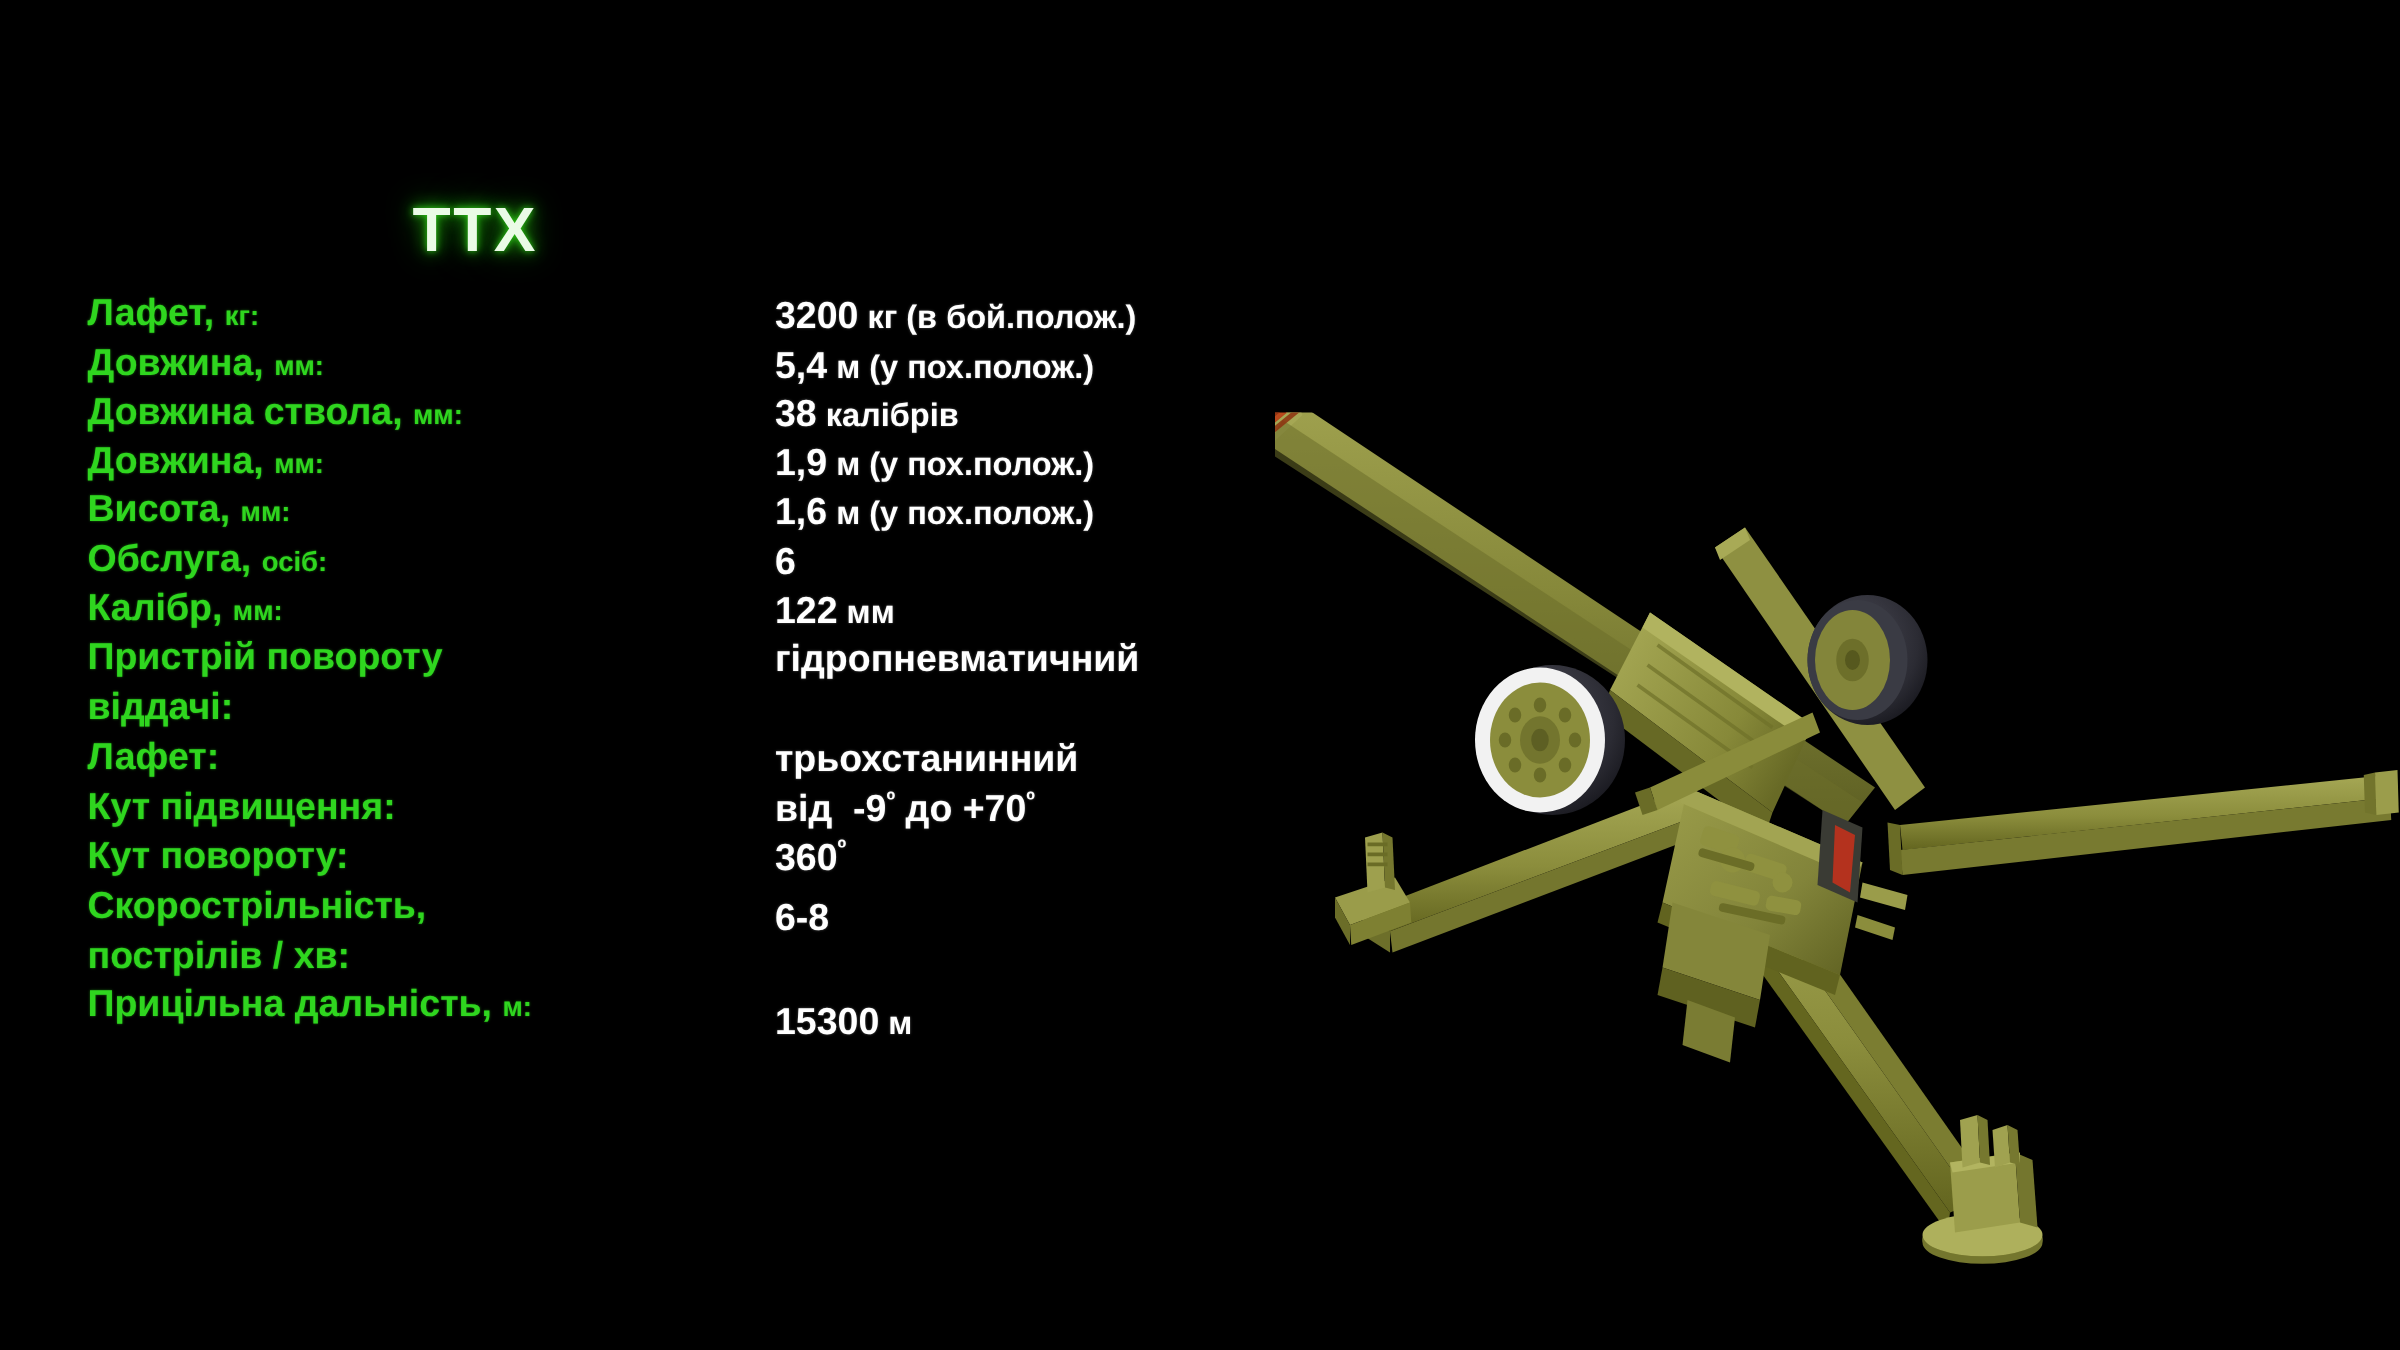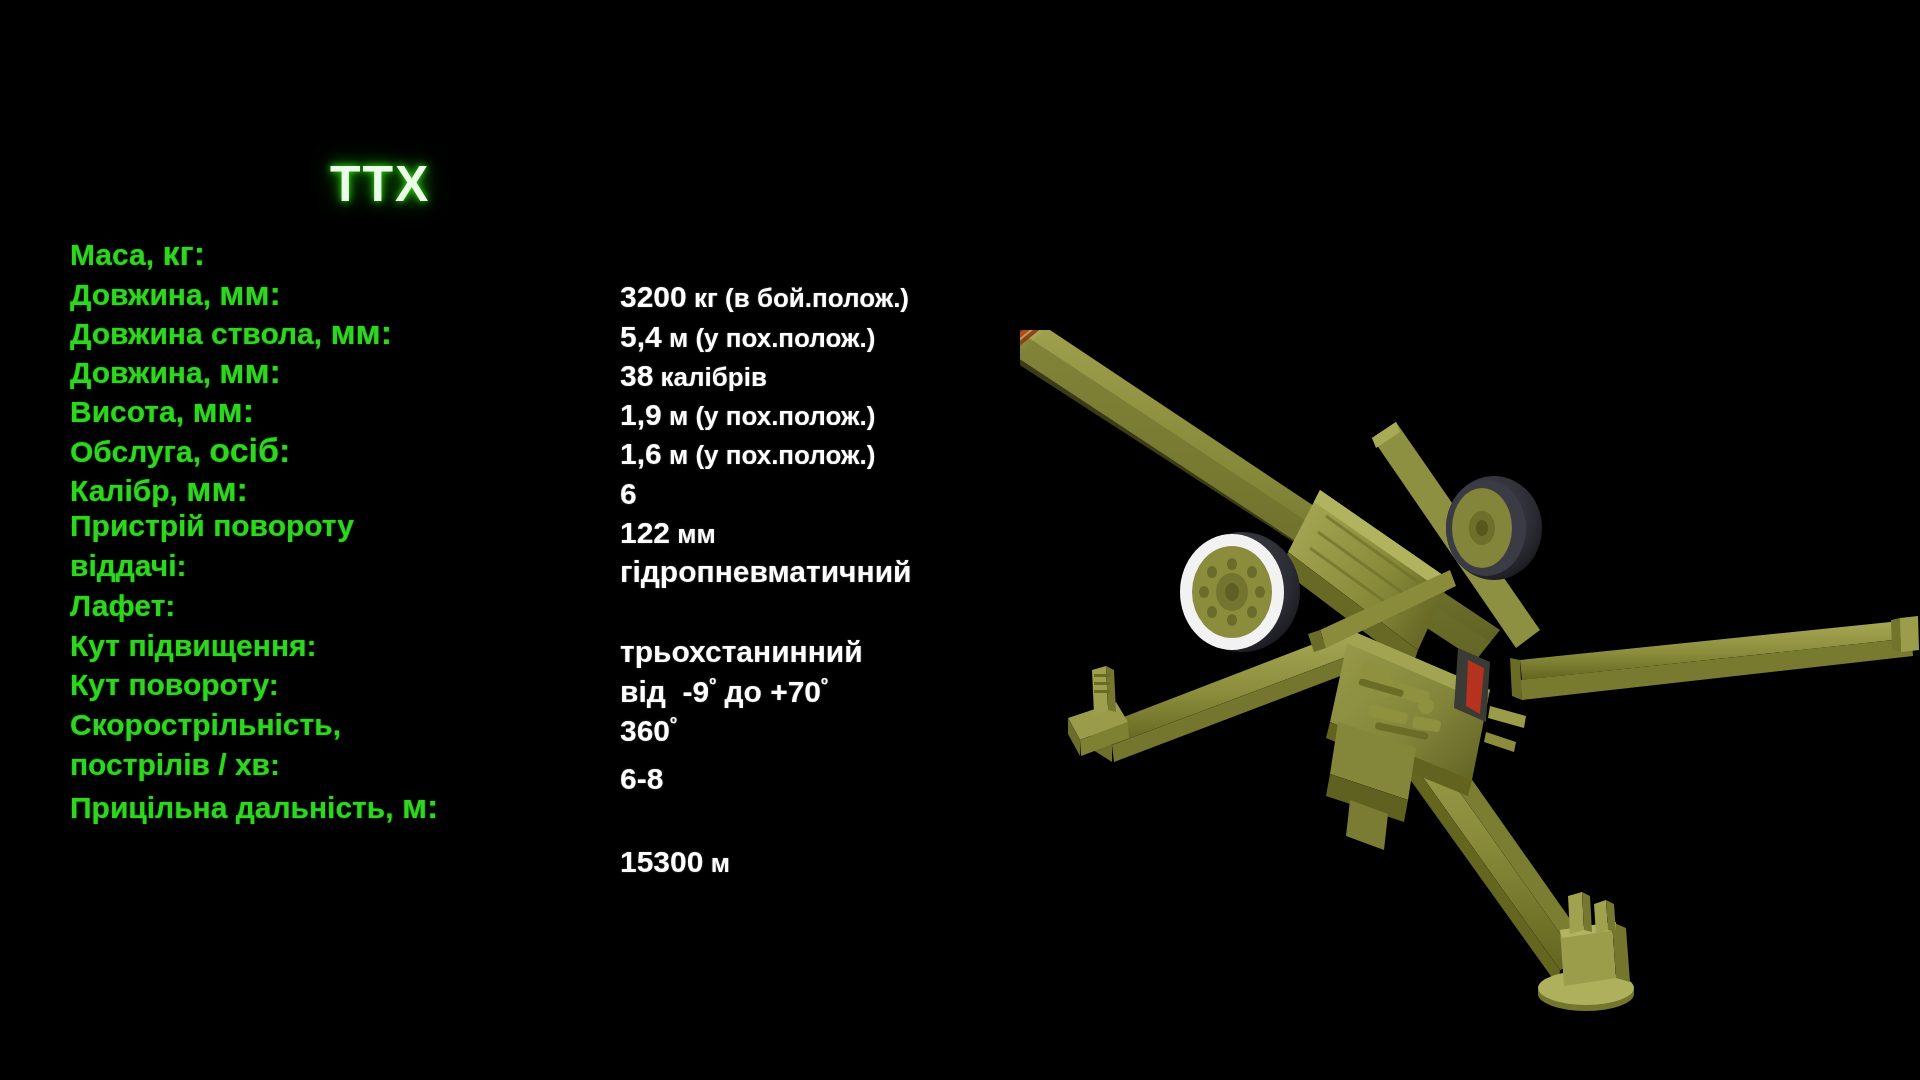--- a/index.html
+++ b/index.html
@@ -30,48 +30,47 @@
   
   .spec-table{position:absolute;left:0;top:236px;width:1050px;}
   .spec-row{position:absolute;left:0;width:1050px;height:0;}
   .spec-label{
     position:absolute;left:70px;top:0;
     color:#2fd61f;font-weight:bold;
     font-size:30px;line-height:1;
     white-space:nowrap;
     text-shadow:0 0 2px rgba(47,214,31,.55);
   }
-  .spec-label .unit{font-size:34px;}
+  .spec-label .unit{font-size:22px;}
   .spec-value{
     position:absolute;left:620px;top:2px;
     color:#ffffff;font-weight:bold;
     font-size:30px;line-height:1;
     white-space:pre;
     text-shadow:0 0 2px rgba(255,255,255,.35);
-    margin-top:44px;
   }
   .spec-value .unit{font-size:26px;font-weight:bold;}
   .spec-value .deg{font-size:19px;vertical-align:super;line-height:0;}
 
   
   #howitzer{position:absolute;left:1020px;top:330px;width:900px;height:720px;}
   #howitzer svg{display:block;width:900px;height:720px;}
 </style>
 </head>
 <body>
 
 <div id="slide">
 
   <div class="ttx-heading">ТТХ</div>
 
 
   <div class="spec-table">
 
     <div class="spec-row" style="top:0px;">
-      <div class="spec-label"><span>Маса,</span> <span class="unit">кг:</span></div>
+      <div class="spec-label"><span>Лафет,</span> <span class="unit">кг:</span></div>
       <div class="spec-value"><span>3200</span><span class="unit"> кг (в бой.полож.)</span></div>
     </div>
 
     <div class="spec-row" style="top:40px;">
       <div class="spec-label"><span>Довжина,</span> <span class="unit">мм:</span></div>
       <div class="spec-value"><span>5,4</span><span class="unit"> м (у пох.полож.)</span></div>
     </div>
 
     <div class="spec-row" style="top:79px;">
       <div class="spec-label"><span>Довжина ствола,</span> <span class="unit">мм:</span></div>

